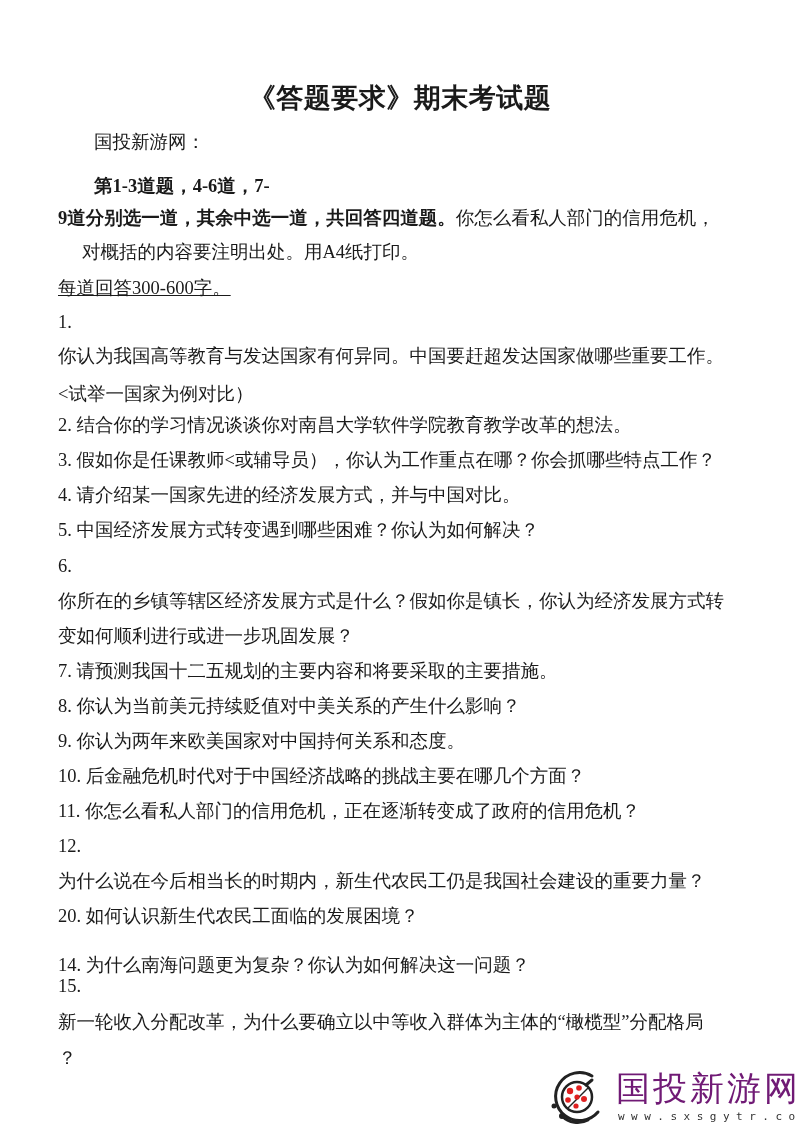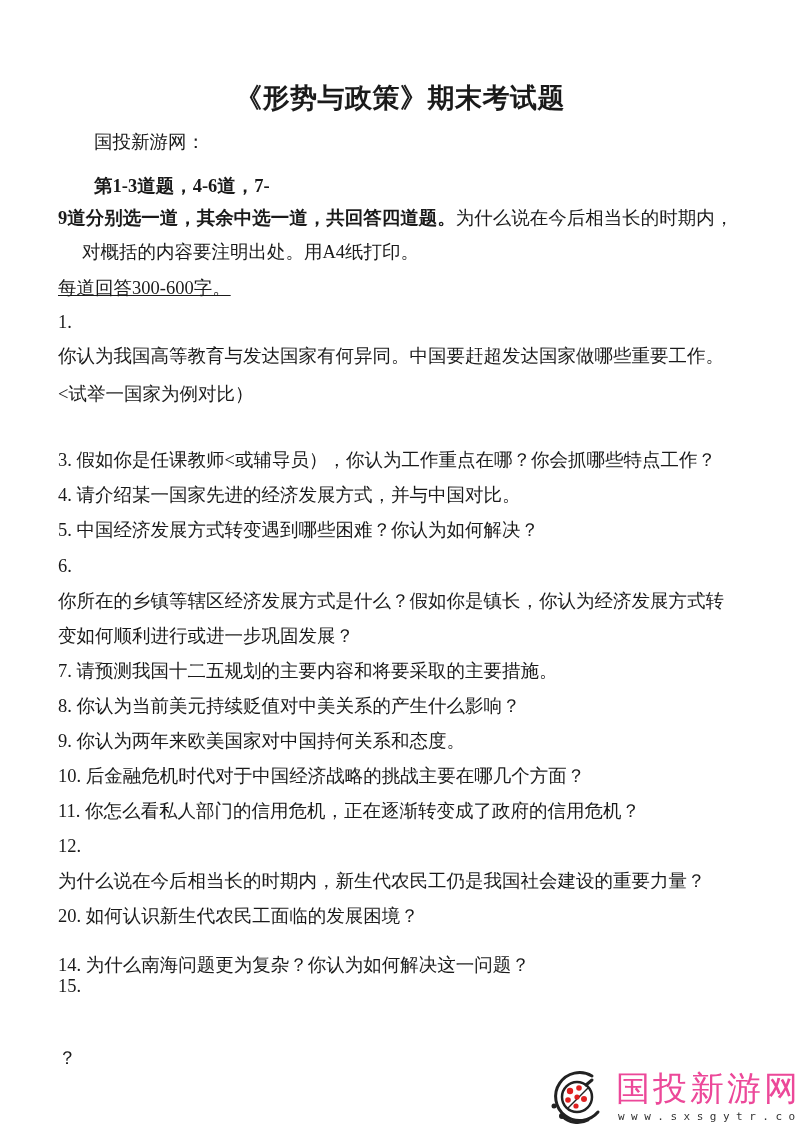--- a/index.html
+++ b/index.html
@@ -55,57 +55,60 @@
       top: 4px;
       width: 60px;
       height: 60px;
     }
     .logo-text {
       position: absolute;
       left: 68px;
       top: 4px;
       font-family: "DejaVu Sans", sans-serif;
       font-size: 34px;
-      color: #ec4899;
+      color: #701a75;
       letter-spacing: 3px;
       white-space: nowrap;
     }
     .logo-url {
       position: absolute;
       left: 70px;
       top: 48px;
       font-family: "DejaVu Sans Mono", monospace;
       font-size: 11px;
       color: #333;
       letter-spacing: 6.5px;
       white-space: nowrap;
     }
   </style>
 </head>
 <body>
 
 <div class="page">
 
-  <div class="title">《形势与政策》期末考试题</div>
+  <div class="title">《答题要求》期末考试题</div>
 
   <div class="line indent" style="top:130px;">国投新游网：</div>
 
   <div class="line indent bold" style="top:174px;text-align:right;">第1-3道题，4-6道，7-</div>
 
   <div class="line" style="top:206px;">
-    <span class="bold">9道分别选一道，其余中选一道，共回答四道题。</span><span>为什么说在今后相当长的时期内，</span>
+    <span class="bold">9道分别选一道，其余中选一道，共回答四道题。</span><span>你怎么看私人部门的信用危机，</span>
   </div>
 
   <div class="line" style="top:240px;margin-left:24px;">对概括的内容要注明出处。用A4纸打印。</div>
   <div class="line" style="top:276px;text-decoration:underline;">每道回答300-600字。</div>
 
   <div class="line" style="top:310px;">1.</div>
   <div class="line" style="top:344px;">你认为我国高等教育与发达国家有何异同。中国要赶超发达国家做哪些重要工作。</div>
   <div class="line" style="top:382px;">&lt;试举一国家为例对比）</div>
 
+  <div class="line" style="top:413px;">
+    <span>2.</span> <span>结合你的学习情况谈谈你对南昌大学软件学院教育教学改革的想法。</span>
+  </div>
 
   <div class="line" style="top:448px;">
     <span>3.</span> <span>假如你是任课教师&lt;或辅导员），你认为工作重点在哪？你会抓哪些特点工作？</span>
   </div>
 
   <div class="line" style="top:483px;">
     <span>4.</span> <span>请介绍某一国家先进的经济发展方式，并与中国对比。</span>
   </div>
 
   <div class="line" style="top:518px;">
@@ -141,20 +144,21 @@
 
   <div class="line" style="top:904px;">
     <span>20.</span> <span>如何认识新生代农民工面临的发展困境？</span>
   </div>
 
   <div class="line" style="top:939px;margin-top:14px;">
     <span>14.</span> <span>为什么南海问题更为复杂？你认为如何解决这一问题？</span>
   </div>
 
   <div class="line" style="top:974px;">15.</div>
+  <div class="line" style="top:1010px;">新一轮收入分配改革，为什么要确立以中等收入群体为主体的“橄榄型”分配格局</div>
   <div class="line" style="top:1046px;">？</div>
 
   <div class="logo">
     <svg class="logo-mark" viewBox="0 0 60 60">
 
       <path d="M44 10 A24 24 0 1 0 50 46" fill="none" stroke="#222" stroke-width="3" stroke-linecap="round"></path>
       <path d="M14 50 A22 22 0 0 0 40 54" fill="none" stroke="#222" stroke-width="3" stroke-linecap="round"></path>
       <circle cx="14" cy="50" r="3" fill="#222"></circle>
       <circle cx="6" cy="40" r="2.5" fill="#222"></circle>
 

